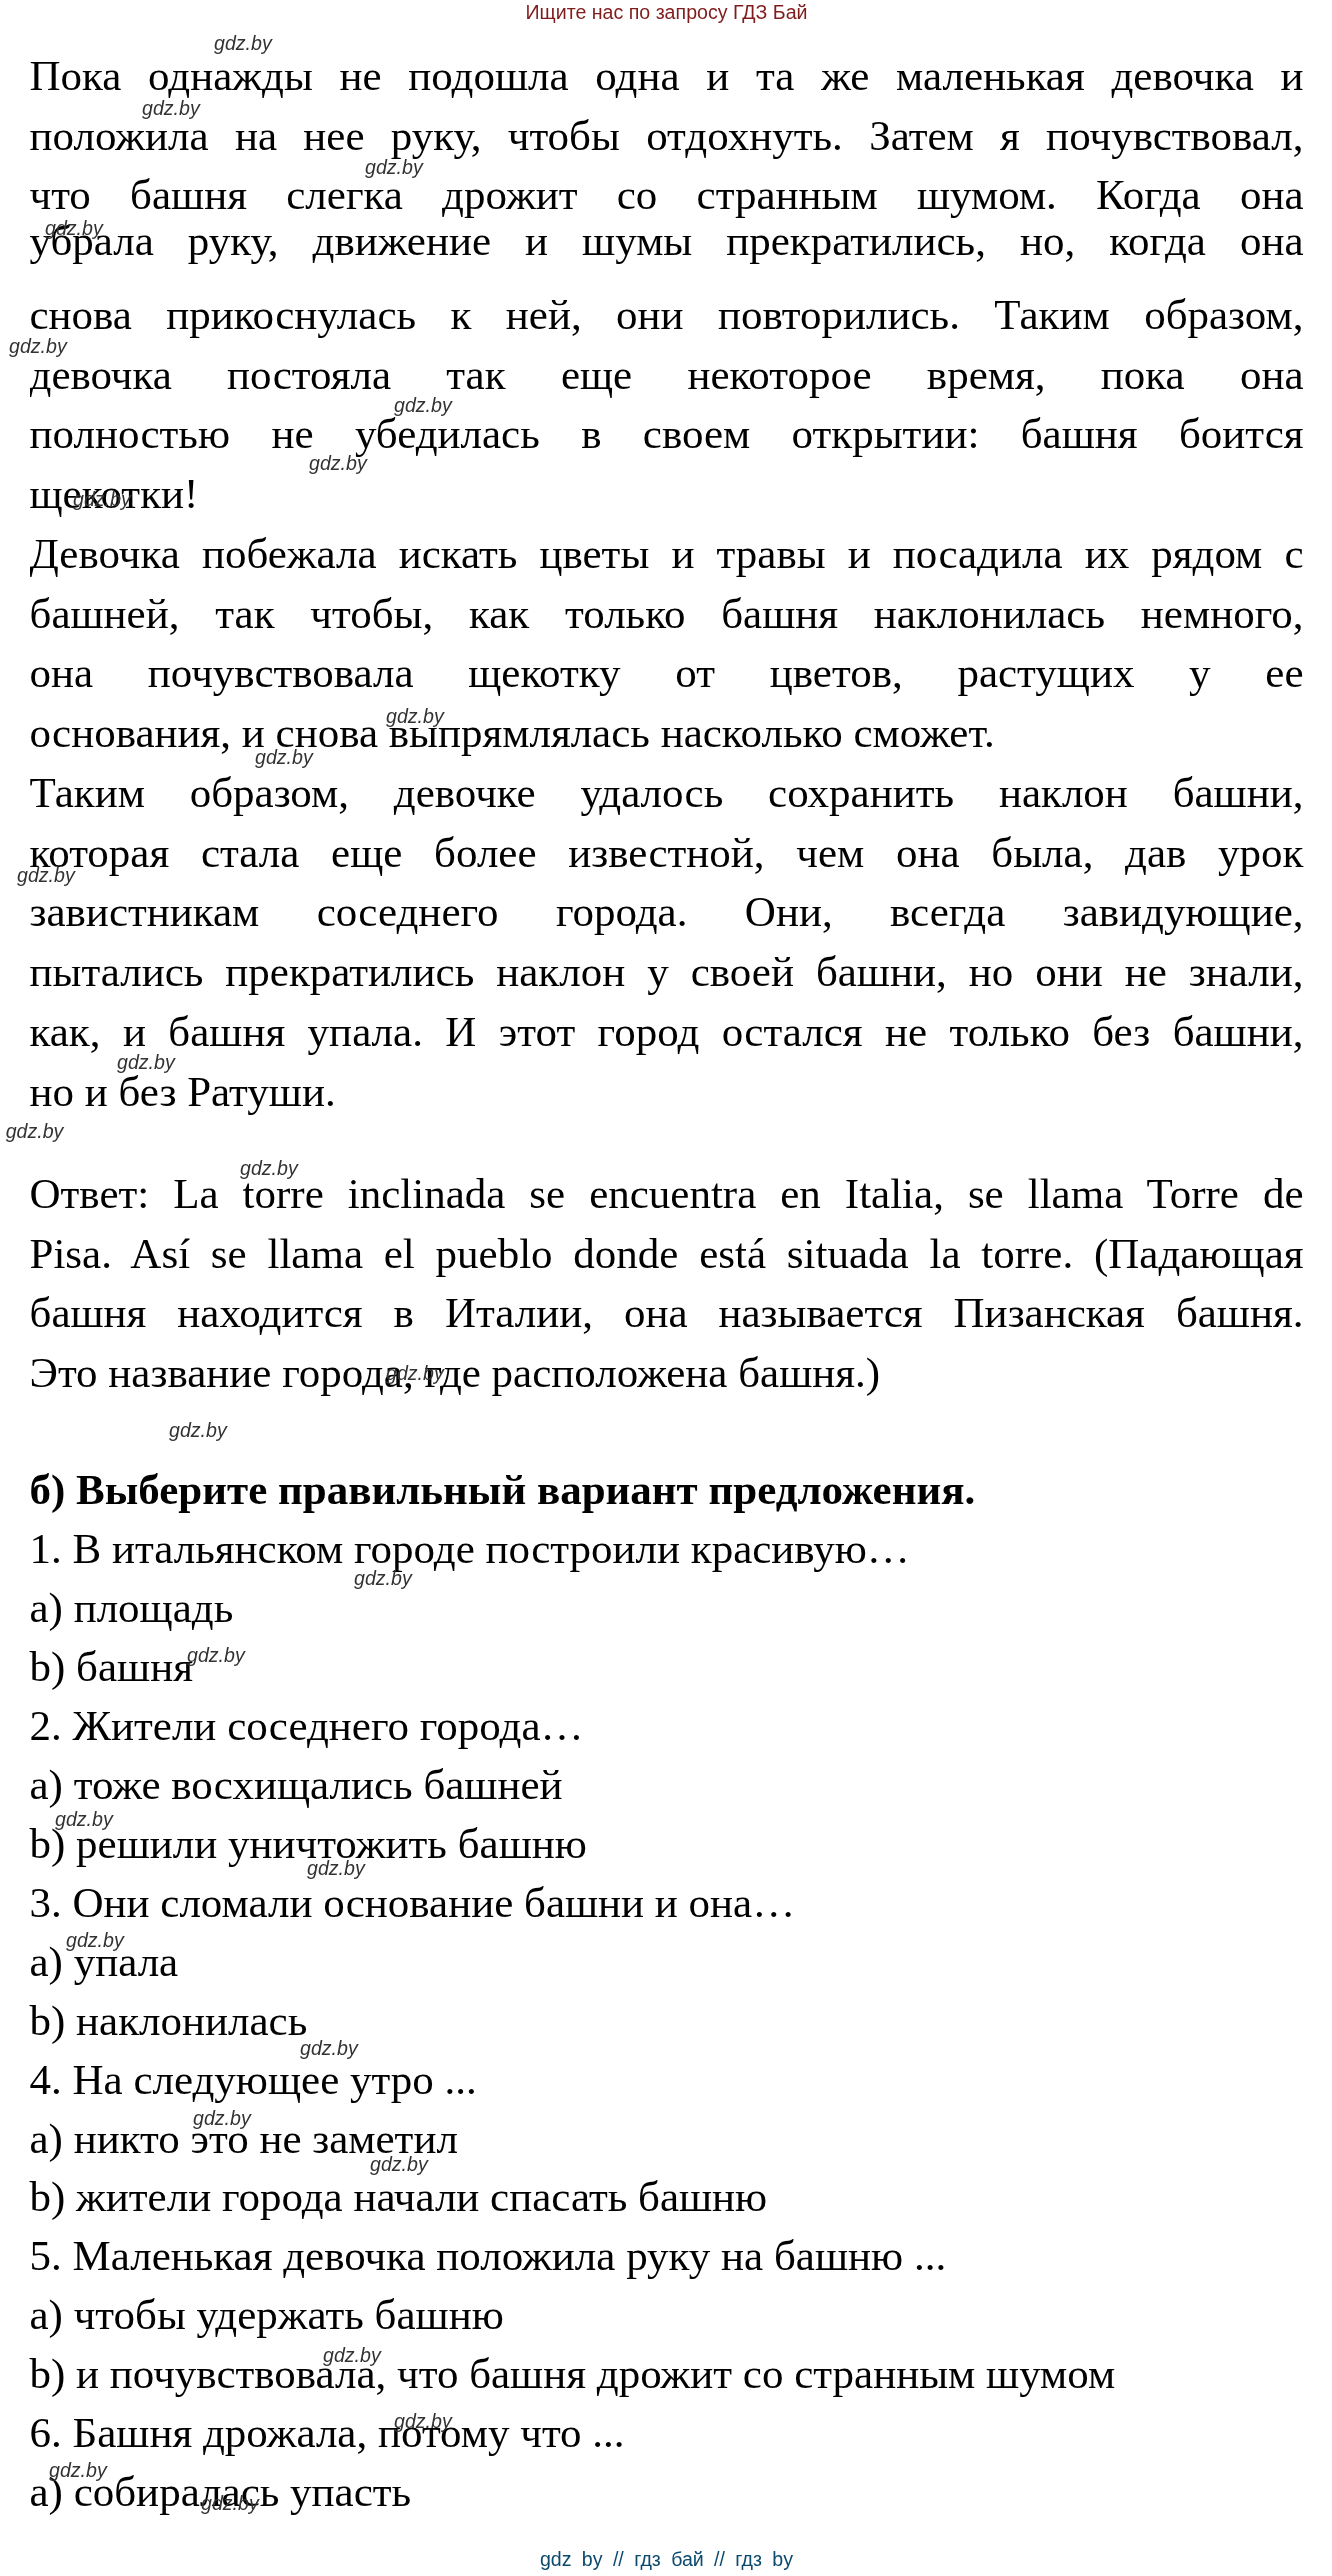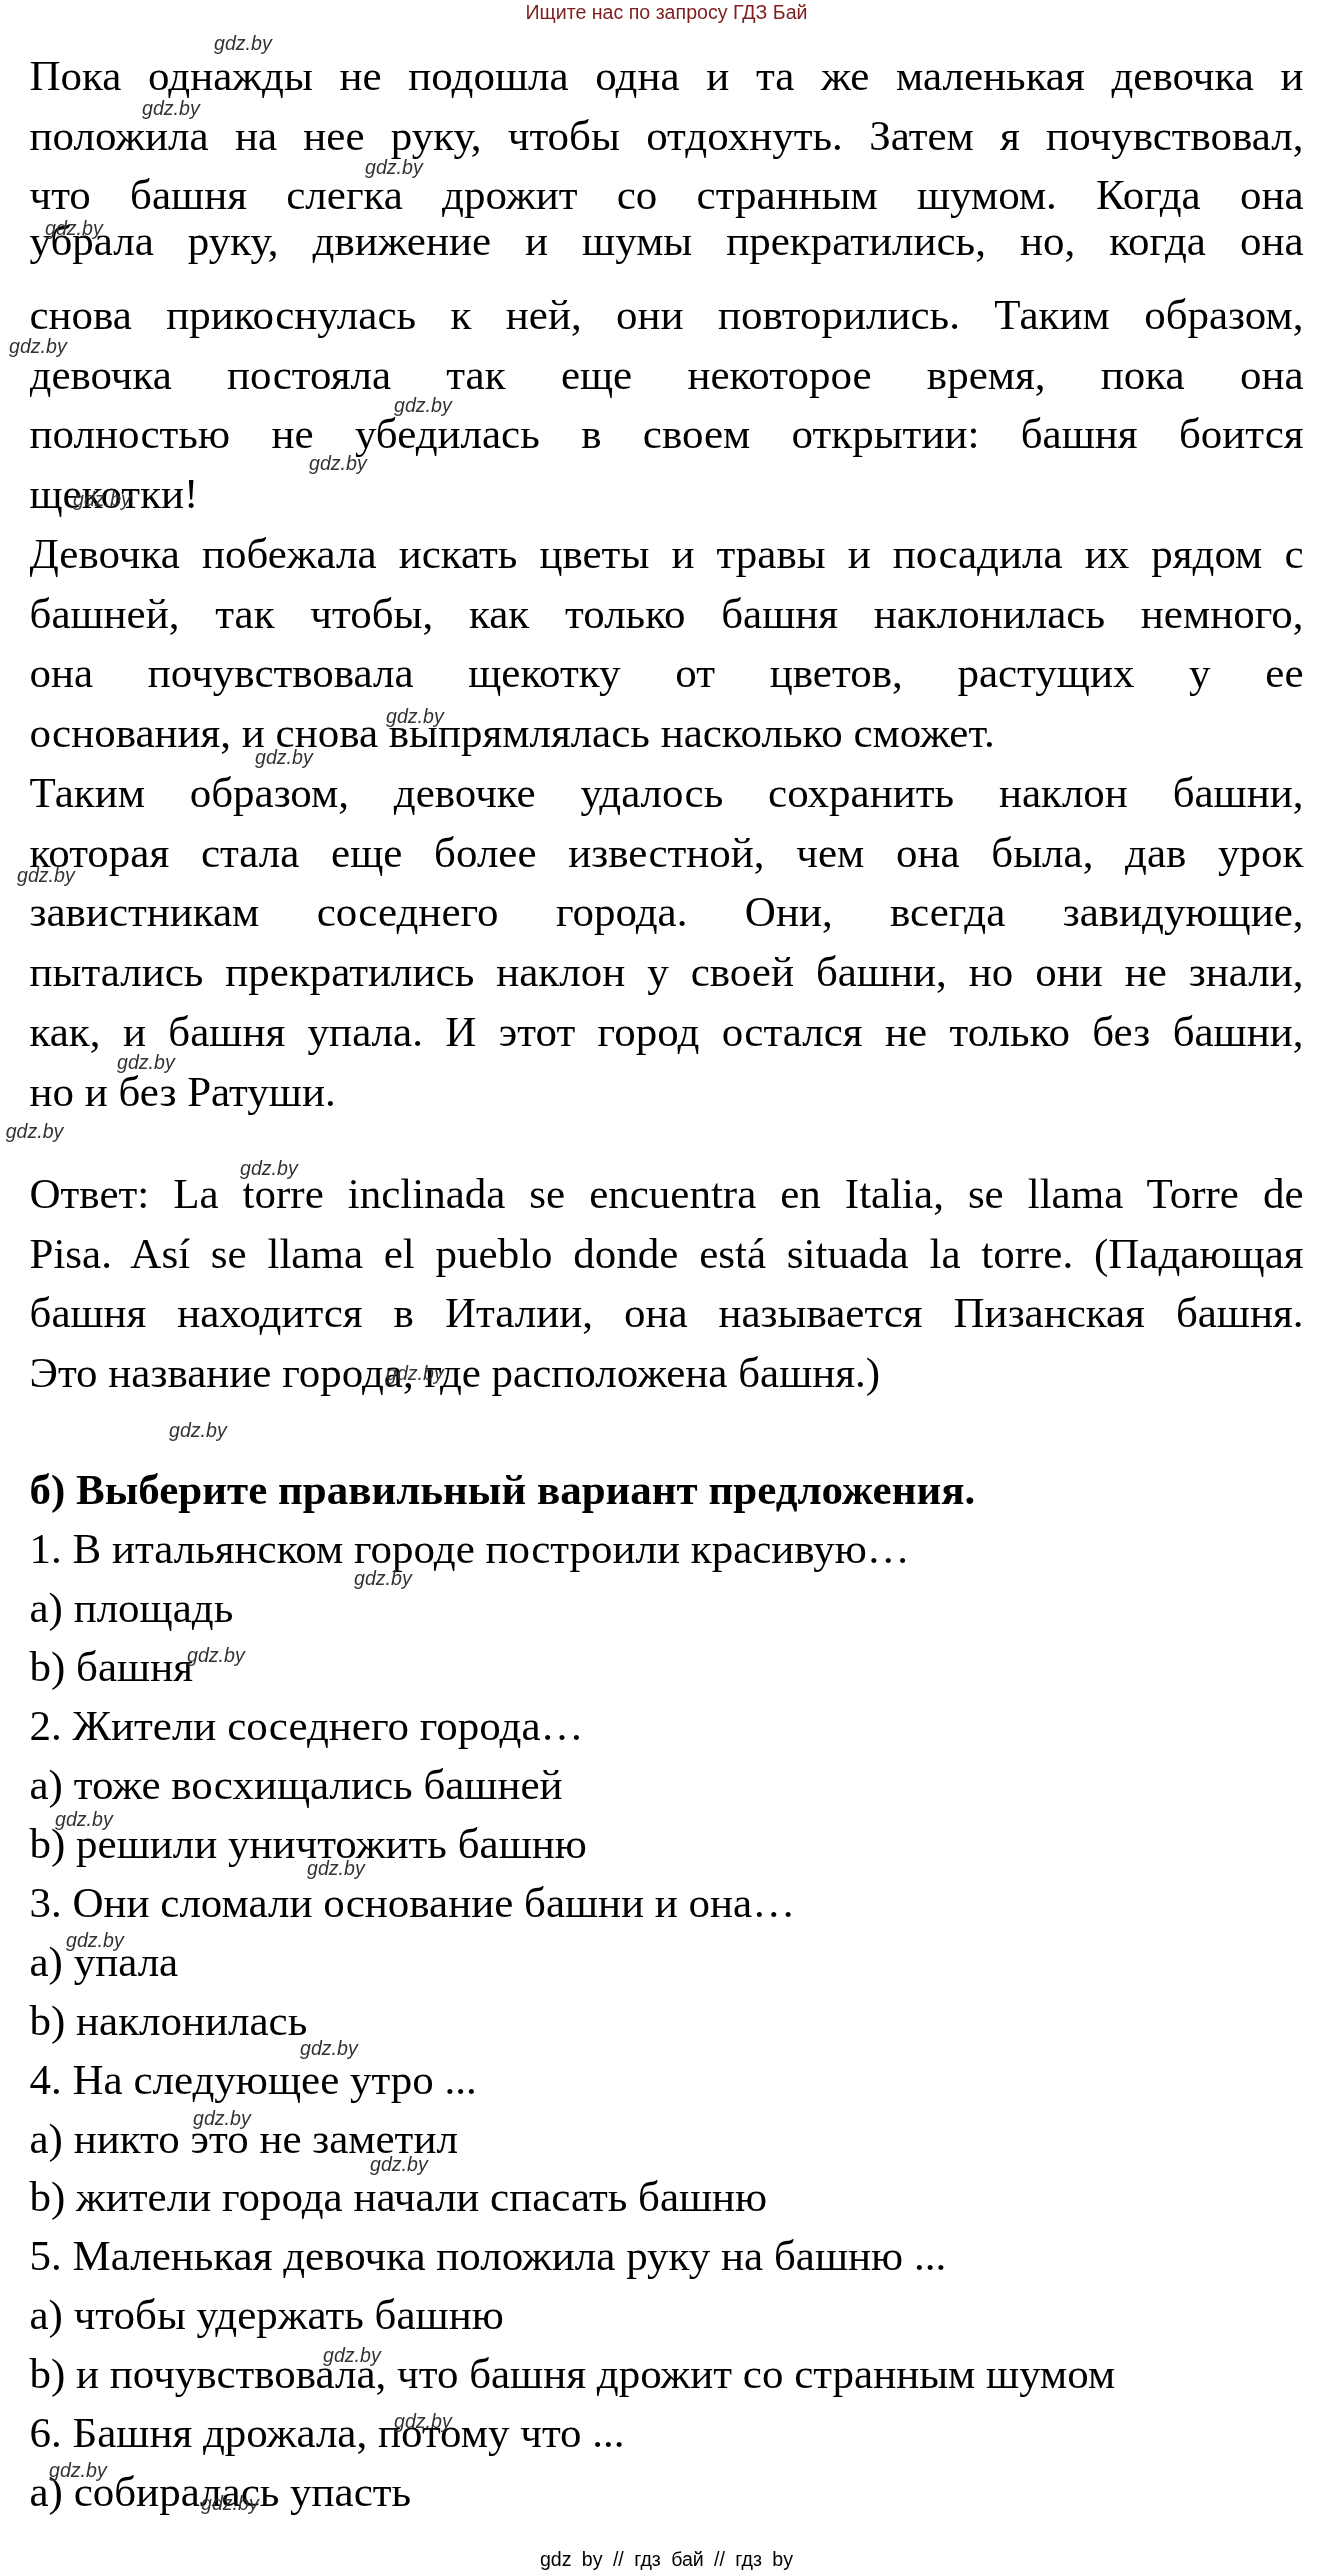--- a/index.html
+++ b/index.html
@@ -5,21 +5,21 @@
     html, body { margin: 0; padding: 0; background: #ffffff; }
     body { width: 1333px; height: 2576px; position: relative; overflow: hidden; }
     .page { position: absolute; left: 0; top: 0; width: 1333px; height: 2576px; }
     .top-banner {
       position: absolute; left: 0; top: 0; width: 1333px; text-align: center;
       font-family: "Liberation Sans", sans-serif; font-size: 19.6px; color: #7f1d1d;
       line-height: 24.6px;
     }
     .footer {
       position: absolute; left: 0; top: 2547px; width: 1333px; text-align: center;
-      font-family: "Liberation Sans", sans-serif; font-size: 19.6px; color: #000000;
+      font-family: "Liberation Sans", sans-serif; font-size: 19.6px; color: #0c4a6e;
       line-height: 24.6px; word-spacing: 4.9px;
     }
     .line {
       position: absolute; left: 29.5px; width: 1274px;
       font-family: "Liberation Serif", serif; font-size: 43px; color: #000;
       line-height: 49px; white-space: nowrap;
       transform-origin: left top;
     }
     .line.just { text-align: justify; text-align-last: justify; white-space: normal; height: 49px; overflow: hidden; }
     .line.bold { font-weight: bold; }

